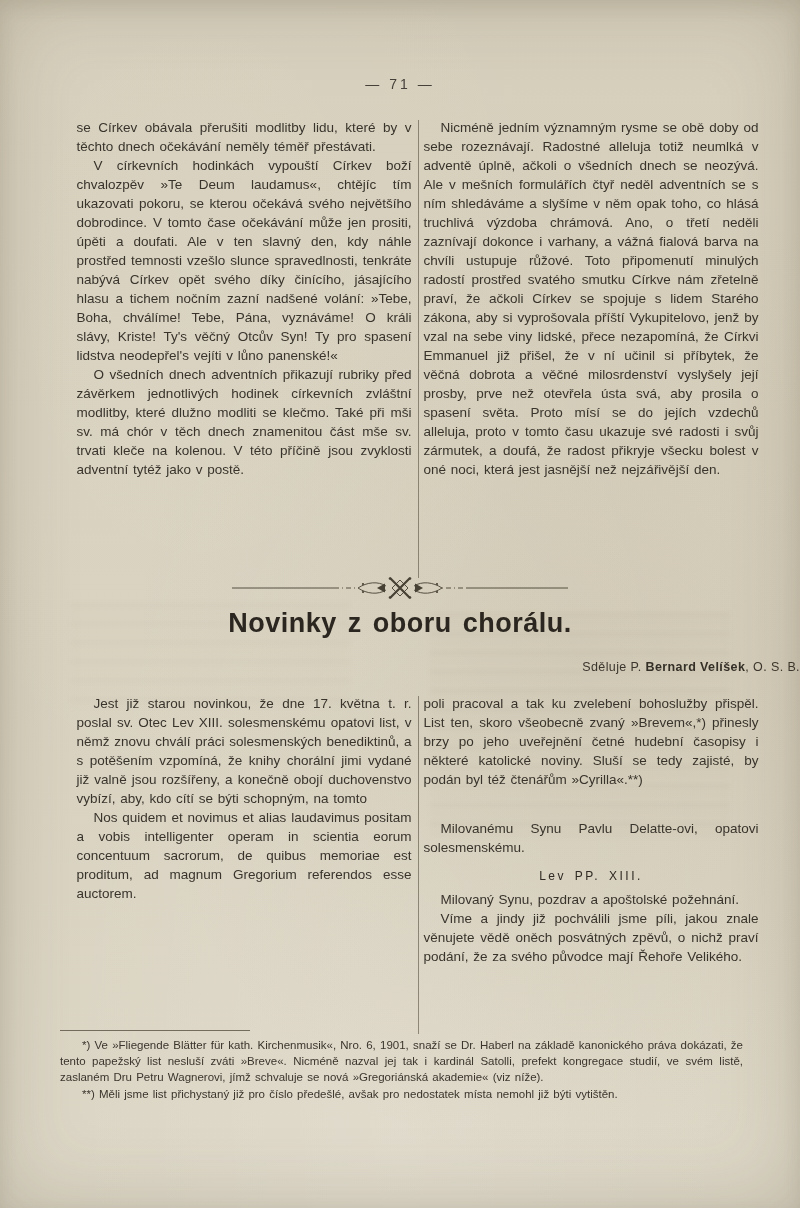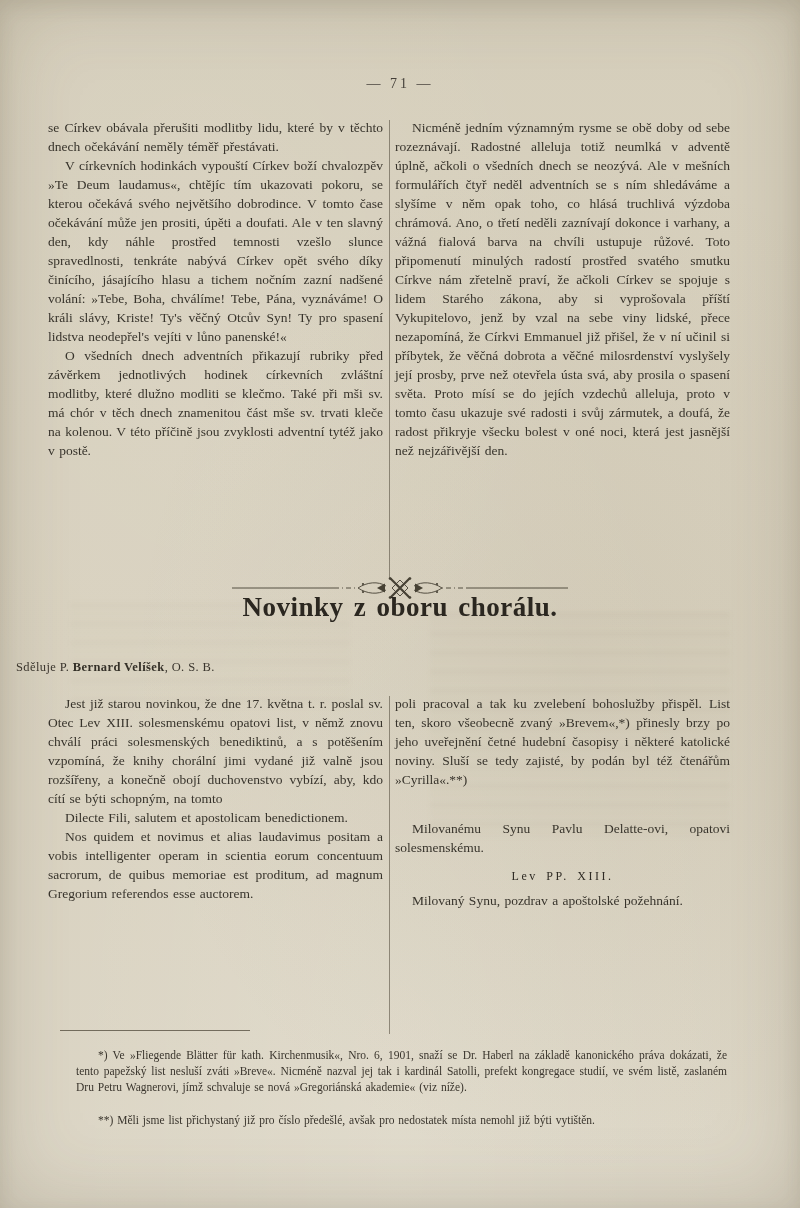--- a/index.html
+++ b/index.html
@@ -1,71 +1,71 @@
 <!DOCTYPE html>
 <html lang="cs"><head>
 <meta charset="utf-8">
 <style>
   html,body { margin:0; padding:0; background:#888; }
   .page {
     position:relative;
     width:800px; height:1208px;
     margin:0 auto;
-    font-family:Liberation Serif, serif;
+    font-family:Liberation Sans, sans-serif;
     color:#38342c;
     background:
       radial-gradient(ellipse at 25% 25%, rgba(255,255,255,0.06), transparent 45%),
       radial-gradient(ellipse at 72% 55%, rgba(120,105,70,0.08), transparent 55%),
       radial-gradient(ellipse at 50% 96%, rgba(255,255,248,0.12), transparent 60%),
       linear-gradient(180deg,#d6cfbc 0%, #d9d2c0 55%, #ddd7c7 100%);
     overflow:hidden;
   }
   .page::after {
     content:""; position:absolute; inset:0; pointer-events:none;
     box-shadow: inset 0 0 80px rgba(85,74,48,0.22), inset 0 6px 18px rgba(85,74,48,0.12);
   }
   .showthrough {
     position:absolute; pointer-events:none; filter:blur(2.5px); opacity:0.55;
     background:repeating-linear-gradient(180deg, rgba(255,255,255,0) 0 3px, rgba(124,112,85,0.16) 3px 6px, rgba(165,155,125,0.06) 6px 19px);
   }
   .pagenum {
     position:absolute; top:76px; left:0; right:0;
     text-align:center; font-size:14px; letter-spacing:3px; color:#45403a;
   }
-  .cols { position:absolute; left:48px; width:683px; display:flex; }
+  .cols { position:absolute; left:76px; width:683px; display:flex;justify-content:center; }
   .cols-top { top:118px; height:460px; }
   .cols-bottom { top:694px; height:340px; }
   .col { width:335px; }
   .colrule { width:1px; margin:2px 5px 0 6px; background:rgba(75,68,52,0.55); }
   .bodytext p {
     margin:0; font-size:13.5px; line-height:19px;
     text-align:justify; word-spacing:1px;
   }
   .bodytext p.ind { text-indent:17px; }
   .salut { margin-top:12px !important; }
   .salut-r { margin-top:30px !important; }
   .pp-heading {
     text-align:center; font-size:12px; letter-spacing:2.5px; word-spacing:3px;
     color:#2e2a23; margin:12px 0 7px;
   }
   .divider { position:absolute; top:576px; left:0; right:0; text-align:center; }
   .article-title {
-    position:absolute; top:592px; left:0; right:0;
+    position:absolute; top:608px; left:0; right:0;
     text-align:center; font-size:27px; font-weight:bold; color:#2b2720;
     letter-spacing:0.5px; word-spacing:3px;
   }
   .article-byline {
-    position:absolute; top:660px; left:16px; right:0;
-    text-align:left; font-size:12.5px; color:#3b362e; letter-spacing:0.4px;
+    position:absolute; top:660px; left:4px; right:0;
+    text-align:right; font-size:12.5px; color:#3b362e; letter-spacing:0.4px;
   }
   .article-byline .byname { font-weight:bold; color:#343028; }
   .footnotes { position:absolute; top:1030px; left:60px; width:683px; }
   .footnote-rule { width:190px; border:0; border-top:1px solid rgba(70,63,48,0.7); margin:0 0 6px 0; }
   .footnotes p {
-    margin:16px; font-size:11.5px; line-height:16.2px; text-align:justify;
+    margin:0; font-size:11.5px; line-height:16.2px; text-align:justify;
     text-indent:22px; word-spacing:1px; color:#3a352d;
   }
 </style>
 </head>
 <body>
 
 <div class="page">
 
   <div class="showthrough" style="left:430px; top:610px; width:300px; height:230px;"></div>
   <div class="showthrough" style="left:70px; top:600px; width:280px; height:110px; opacity:0.35;"></div>
@@ -112,29 +112,29 @@
       </g>
     </svg>
   </div>
 
   <div class="article-title">Novinky z oboru chorálu.</div>
   <div class="article-byline"><span>Sděluje P. </span><span class="byname">Bernard Velíšek</span><span>, O. S. B.</span></div>
 
   <div class="cols cols-bottom">
     <div class="col bodytext">
       <p class="ind">Jest již starou novinkou, že dne 17. května t. r. poslal sv. Otec Lev XIII. solesmenskému opatovi list, v němž znovu chválí práci solesmenských benediktinů, a s potěšením vzpomíná, že knihy chorální jimi vydané již valně jsou rozšířeny, a konečně obojí duchovenstvo vybízí, aby, kdo cítí se býti schopným, na tomto</p>
-      <p class="ind">Dilecte Fili, salutem et apostolicam benedictionem.</p>
       <p class="ind">Nos quidem et novimus et alias laudavimus positam a vobis intelligenter operam in scientia eorum concentuum sacrorum, de quibus memoriae est proditum, ad magnum Gregorium referendos esse auctorem.</p>
     </div>
     <div class="colrule"></div>
     <div class="col bodytext">
       <p>poli pracoval a tak ku zvelebení bohoslužby přispěl. List ten, skoro všeobecně zvaný »Brevem«,*) přinesly brzy po jeho uveřejnění četné hudební časopisy i některé katolické noviny. Sluší se tedy zajisté, by podán byl též čtenářům »Cyrilla«.**)</p>
       <p class="ind salut-r">Milovanému Synu Pavlu Delatte-ovi, opatovi solesmenskému.</p>
       <div class="pp-heading">Lev PP. XIII.</div>
       <p class="ind">Milovaný Synu, pozdrav a apoštolské požehnání.</p>
+      <p class="ind">Víme a jindy již pochválili jsme píli, jakou znale věnujete vědě oněch posvátných zpěvů, o nichž praví podání, že za svého původce mají Řehoře Velikého.</p>
     </div>
   </div>
 
   <div class="footnotes">
     <hr class="footnote-rule">
     <p>*) Ve »Fliegende Blätter für kath. Kirchenmusik«, Nro. 6, 1901, snaží se Dr. Haberl na základě kanonického práva dokázati, že tento papežský list nesluší zváti »Breve«. Nicméně nazval jej tak i kardinál Satolli, prefekt kongregace studií, ve svém listě, zaslaném Dru Petru Wagnerovi, jímž schvaluje se nová »Gregoriánská akademie« (viz níže).</p>
     <p>**) Měli jsme list přichystaný již pro číslo předešlé, avšak pro nedostatek místa nemohl již býti vytištěn.</p>
   </div>
 
 </div>

